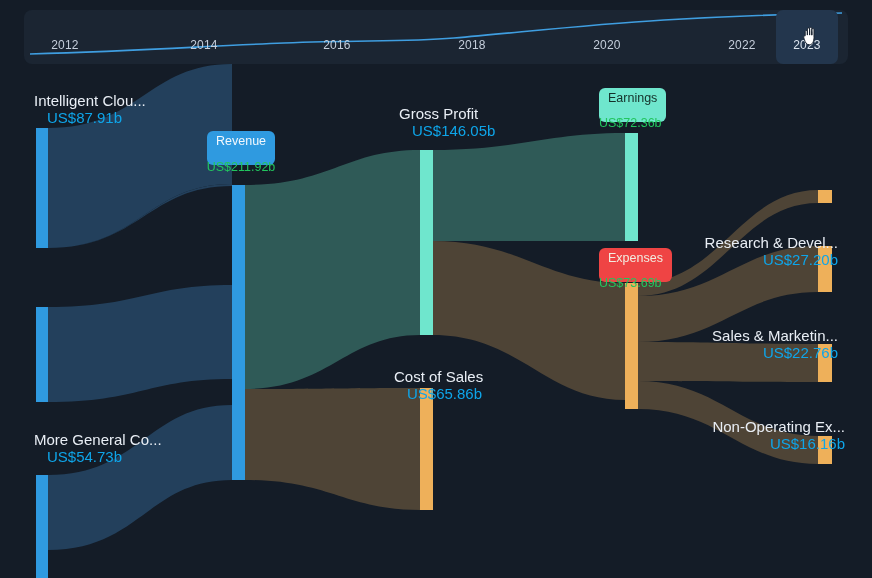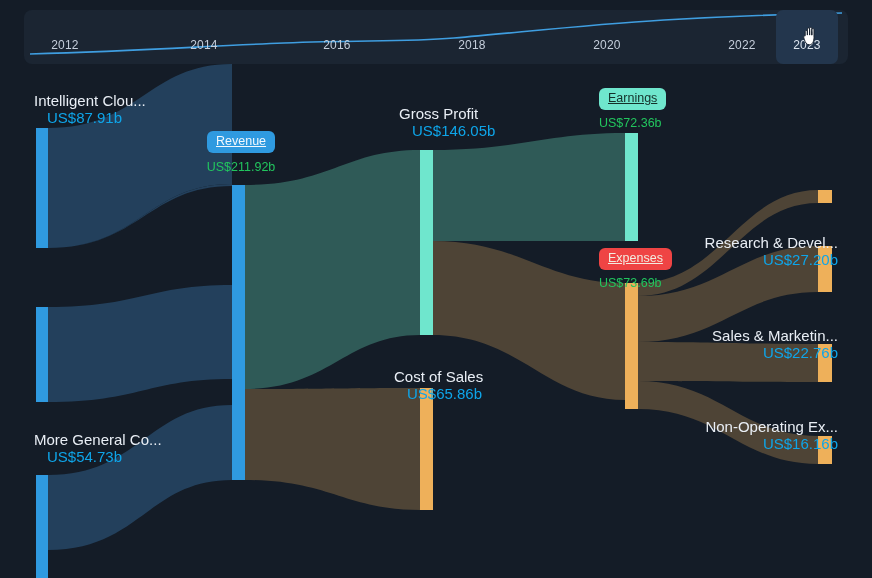--- a/index.html
+++ b/index.html
@@ -33,22 +33,22 @@
   svg.sankey{display:block;}
 
   .node-label{
     position:absolute;font-size:15px;line-height:17px;white-space:nowrap;
   }
   .node-label .nm{color:#e9eef5;display:block;}
   .node-label .vl{color:#0ea5e9;display:block;margin-left:13px;}
   .node-label.right{text-align:right;}
 
   .pill{
-    position:absolute;border-radius:6px;padding:3px 9px 4px 9px;
-    font-size:12.5px;line-height:15px;white-space:nowrap;text-decoration:underline;
+    position:absolute;border-radius:6px;padding:3px 9px 16px 9px;
+    font-size:12.5px;line-height:15px;white-space:nowrap;
   }
   .pill.revenue{background:#2f9ae0;color:#f2f8fd;}
   .pill.earnings{background:#6fe6cd;color:#143029;}
   .pill.expenses{background:#ef4444;color:#f2ece0;}
   .pill-value{
     position:absolute;font-size:12.5px;color:#22c55e;white-space:nowrap;
   }
   .pill-value.center{transform:translateX(-50%);}
 </style>
 </head>
@@ -161,19 +161,19 @@
     <div class="node-label right" style="right:34px;top:170px">
       <span class="nm">Research &amp; Devel...</span>
       <span class="vl">US$27.20b</span>
     </div>
 
     <div class="node-label right" style="right:34px;top:263px">
       <span class="nm">Sales &amp; Marketin...</span>
       <span class="vl">US$22.76b</span>
     </div>
 
-    <div class="node-label right" style="right:34px;top:354px">
+    <div class="node-label right" style="right:27px;top:354px">
       <span class="nm">Non-Operating Ex...</span>
       <span class="vl">US$16.16b</span>
     </div>
 
   </div>
 </div>
 
 </body></html>

